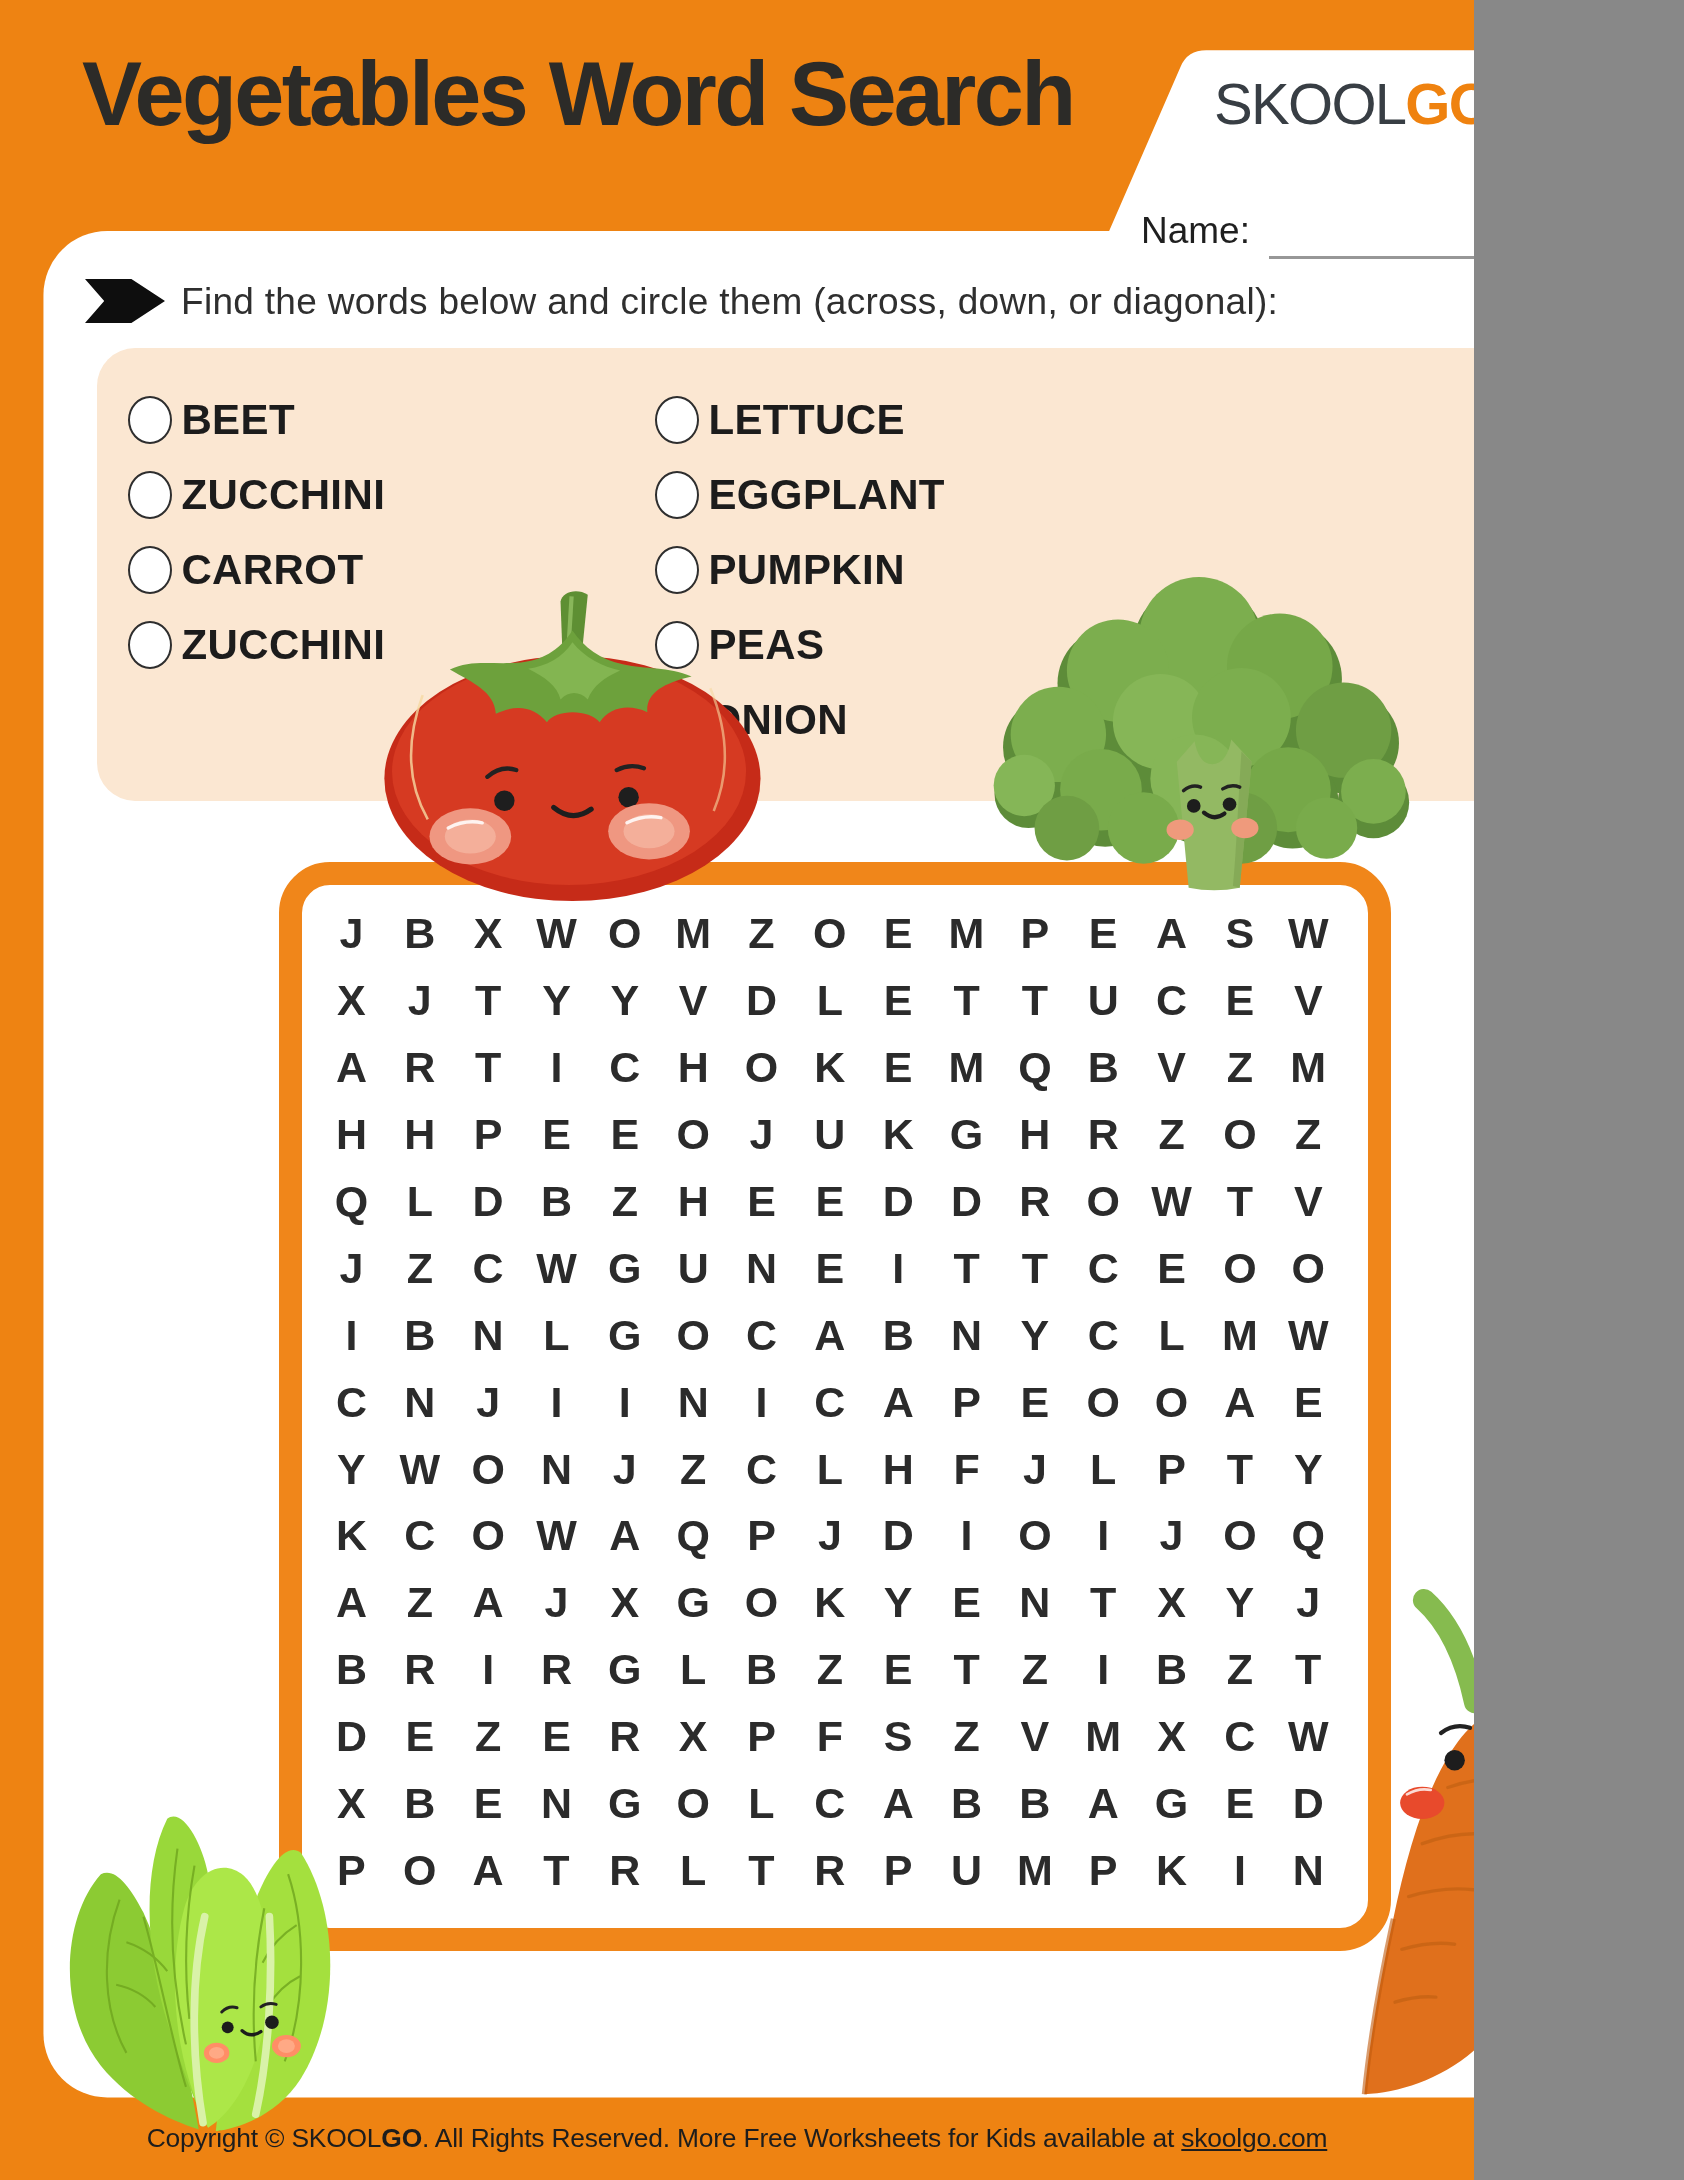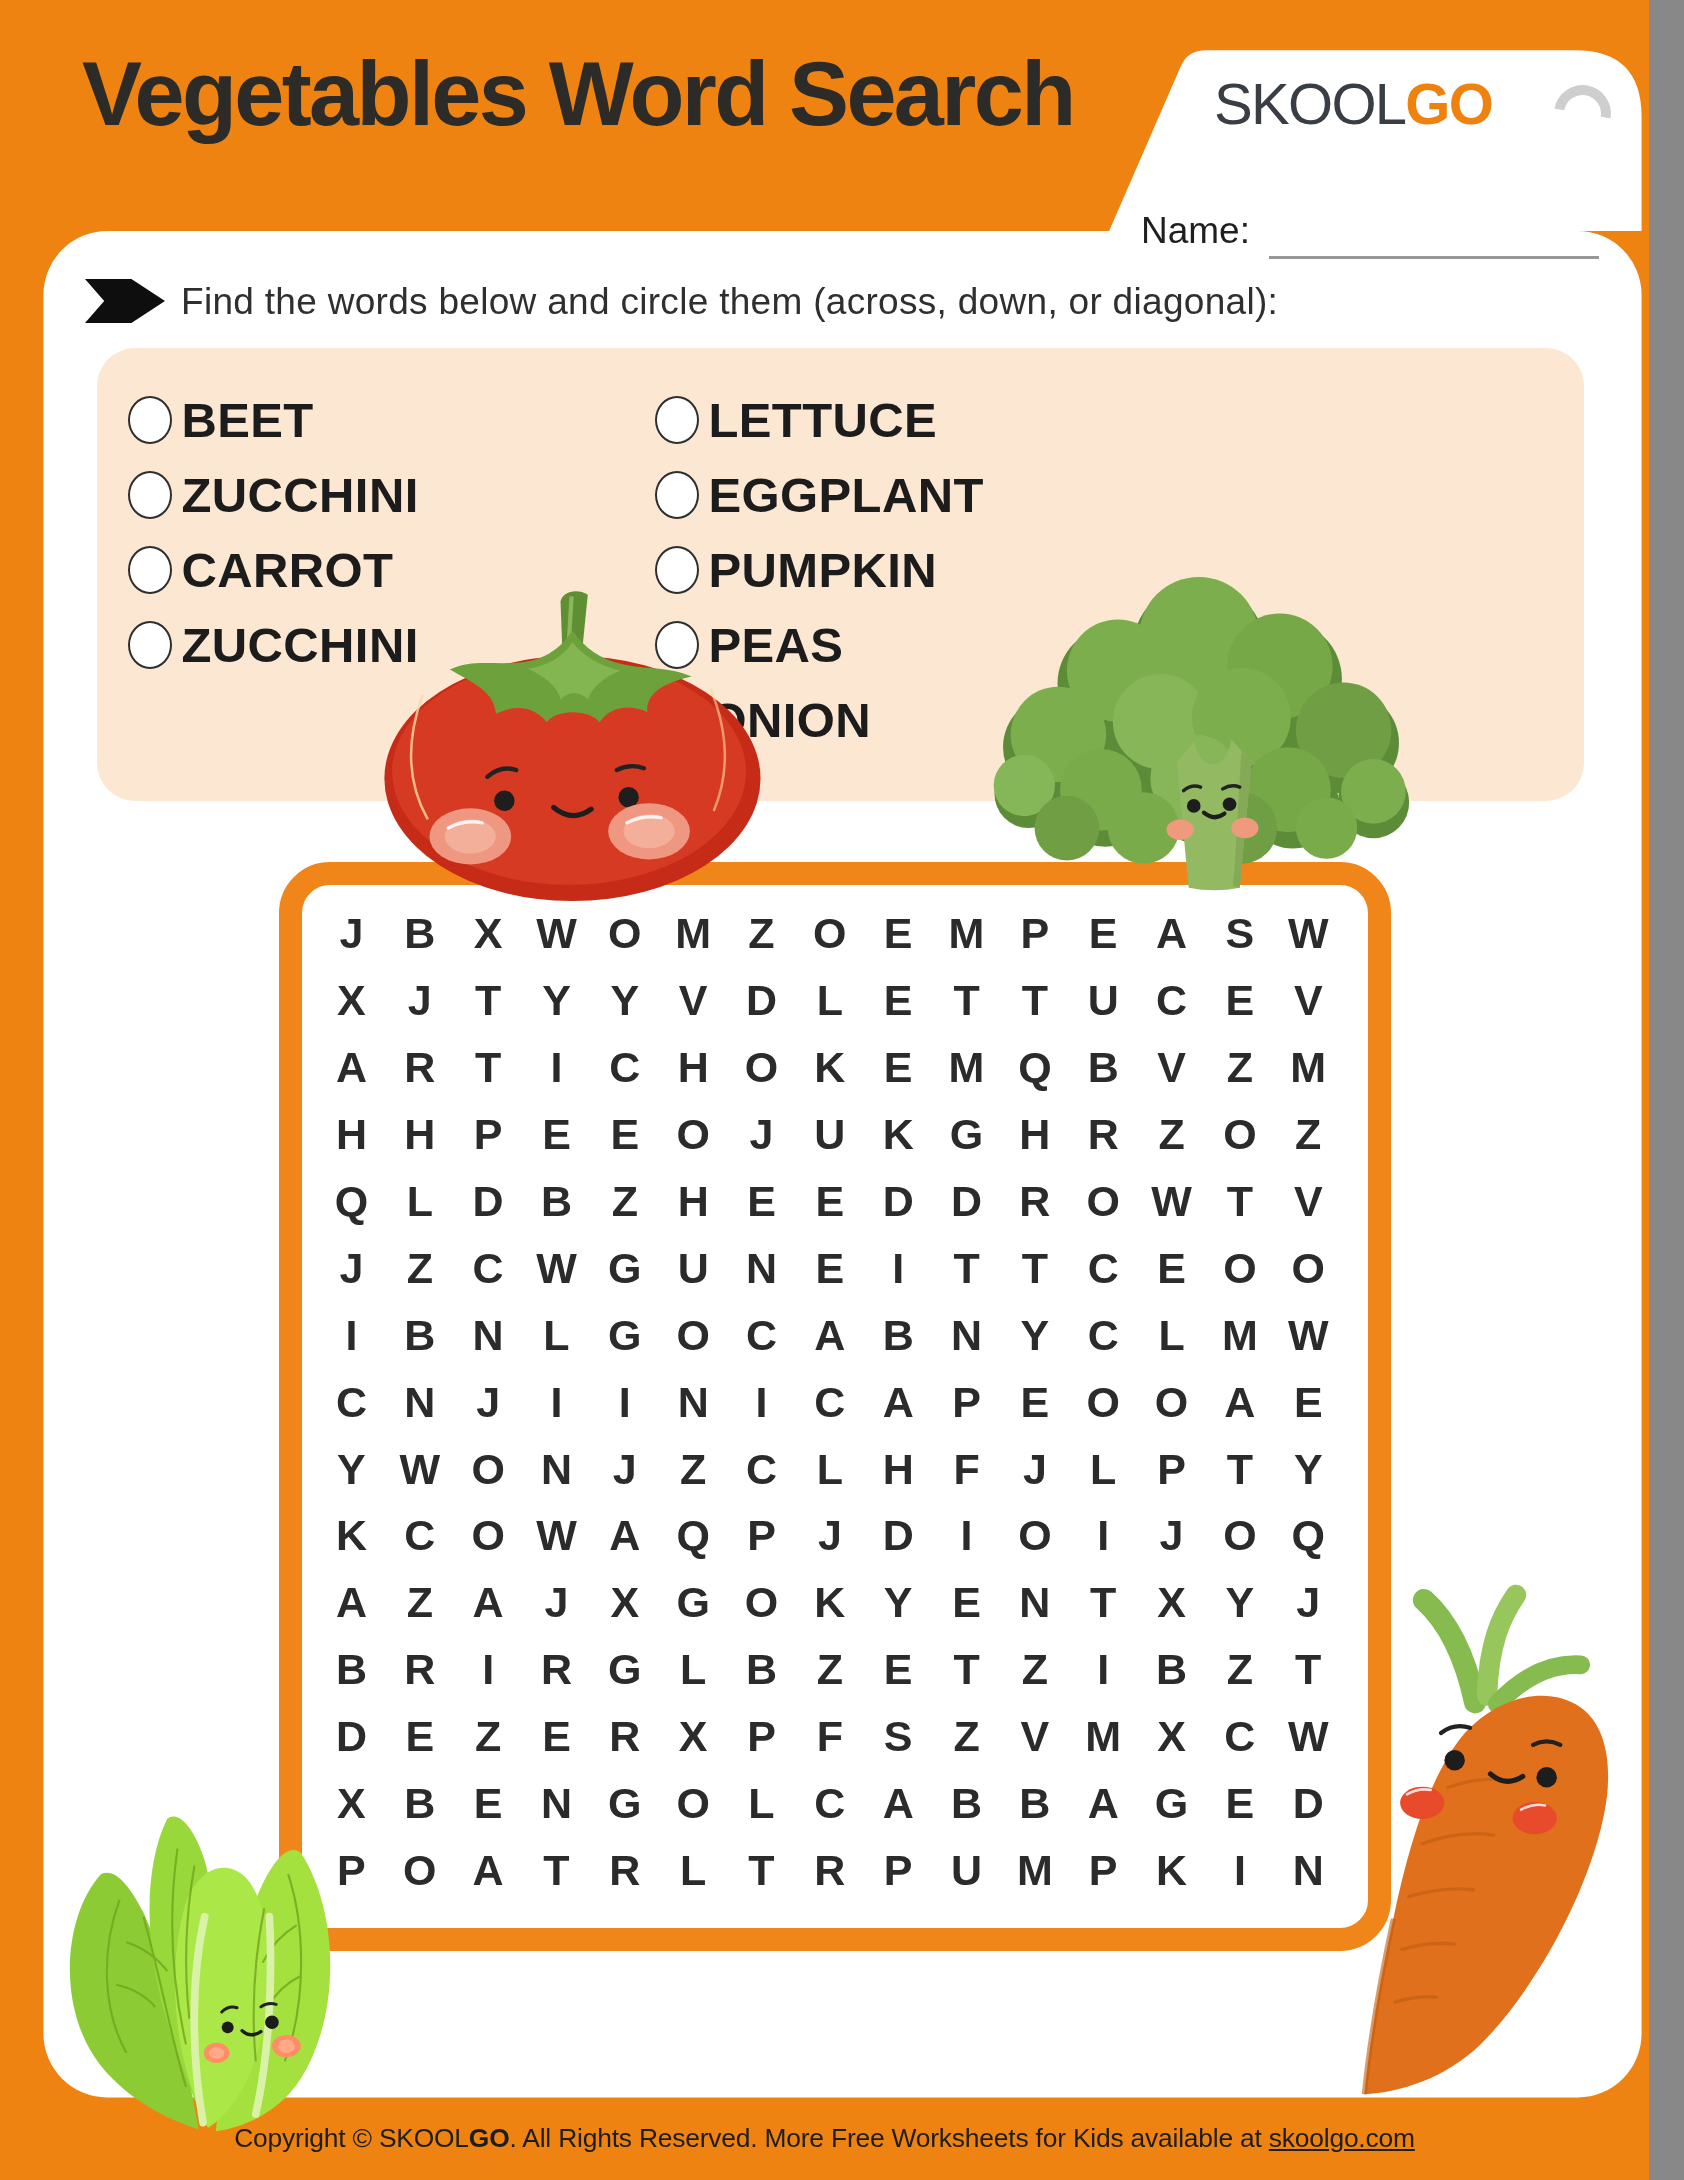--- a/index.html
+++ b/index.html
@@ -1,16 +1,16 @@
 <!DOCTYPE html>
 <html style="font-size:13.6px"><head>
 <meta charset="utf-8">
 <style>
   html,body{margin:0;padding:0;background:#888;}
-  .page{position:relative;width:1649px;height:2181px;background:#ee8312;overflow:hidden;
+  .page{position:relative;width:1474px;height:2181px;background:#ee8312;overflow:hidden;
         font-family:"Liberation Sans",sans-serif;}
   .bg-svg{position:absolute;left:0;top:0;z-index:1;}
   
   .title{position:absolute;left:82px;top:43px;z-index:4;font-size:90px;font-weight:800;
          letter-spacing:-2.6px;color:#2c2b28;white-space:nowrap;}
   .logo{position:absolute;left:1214px;top:70px;z-index:4;font-size:58px;letter-spacing:-1.7px;white-space:nowrap;text-align:center;}
   .logo .skool{font-weight:300;color:#383e44;}
   .logo .go{font-weight:800;color:#ef820f;}
   .logo-crescent{position:absolute;left:1554px;top:85px;z-index:5;width:37px;height:37px;border-radius:50%;
          border:10.2px solid #c9c9c9;border-left-color:transparent;border-bottom-color:transparent;
@@ -22,21 +22,21 @@
          clip-path:polygon(0 0,58% 0,100% 50%,58% 100%,0 100%,24% 50%);}
   .instr-text{position:absolute;left:181px;top:281px;z-index:4;font-size:37px;color:#2f2f2f;
          letter-spacing:0.3px;white-space:nowrap;}
   
   .panel{position:absolute;left:97px;top:348px;z-index:2;width:1487px;height:453px;background:#fbe7d2;border-radius:38px;}
   .word-col{position:absolute;top:396px;z-index:4;}
   .word-col.c0{left:128px;} .word-col.c1{left:655px;} .word-col.c2{left:1144px;}
   .word-item{height:48px;margin-bottom:27px;display:flex;align-items:center;gap:9.4px;}
   .word-circle{flex:0 0 auto;width:44px;height:48px;border:2.6px solid #2e2e2e;border-radius:50%;
          background:#fff;box-sizing:border-box;}
-  .word-label{font-size:49px;font-weight:700;color:#1c1c1c;letter-spacing:0.4px;line-height:1;}
+  .word-label{font-size:42px;font-weight:700;color:#1c1c1c;letter-spacing:0.4px;line-height:1;}
   
   .grid-card{position:absolute;left:279px;top:862px;z-index:3;width:1112px;height:1089px;box-sizing:border-box;
          background:#fff;border:23px solid #f0861a;border-radius:51px;
          padding:15.3px 25.6px 24px 15.3px;display:grid;
          grid-template-columns:repeat(15,1fr);grid-template-rows:repeat(15,1fr);}
   .grid-cell{display:flex;align-items:center;justify-content:center;
          font-size:43px;font-weight:700;color:#2b2b2b;}
   
   .footer-text{position:absolute;top:2123px;left:50%;transform:translateX(-50%);z-index:2;
          font-size:26.4px;color:#1d1d1d;white-space:nowrap;letter-spacing:-0.2px;}

